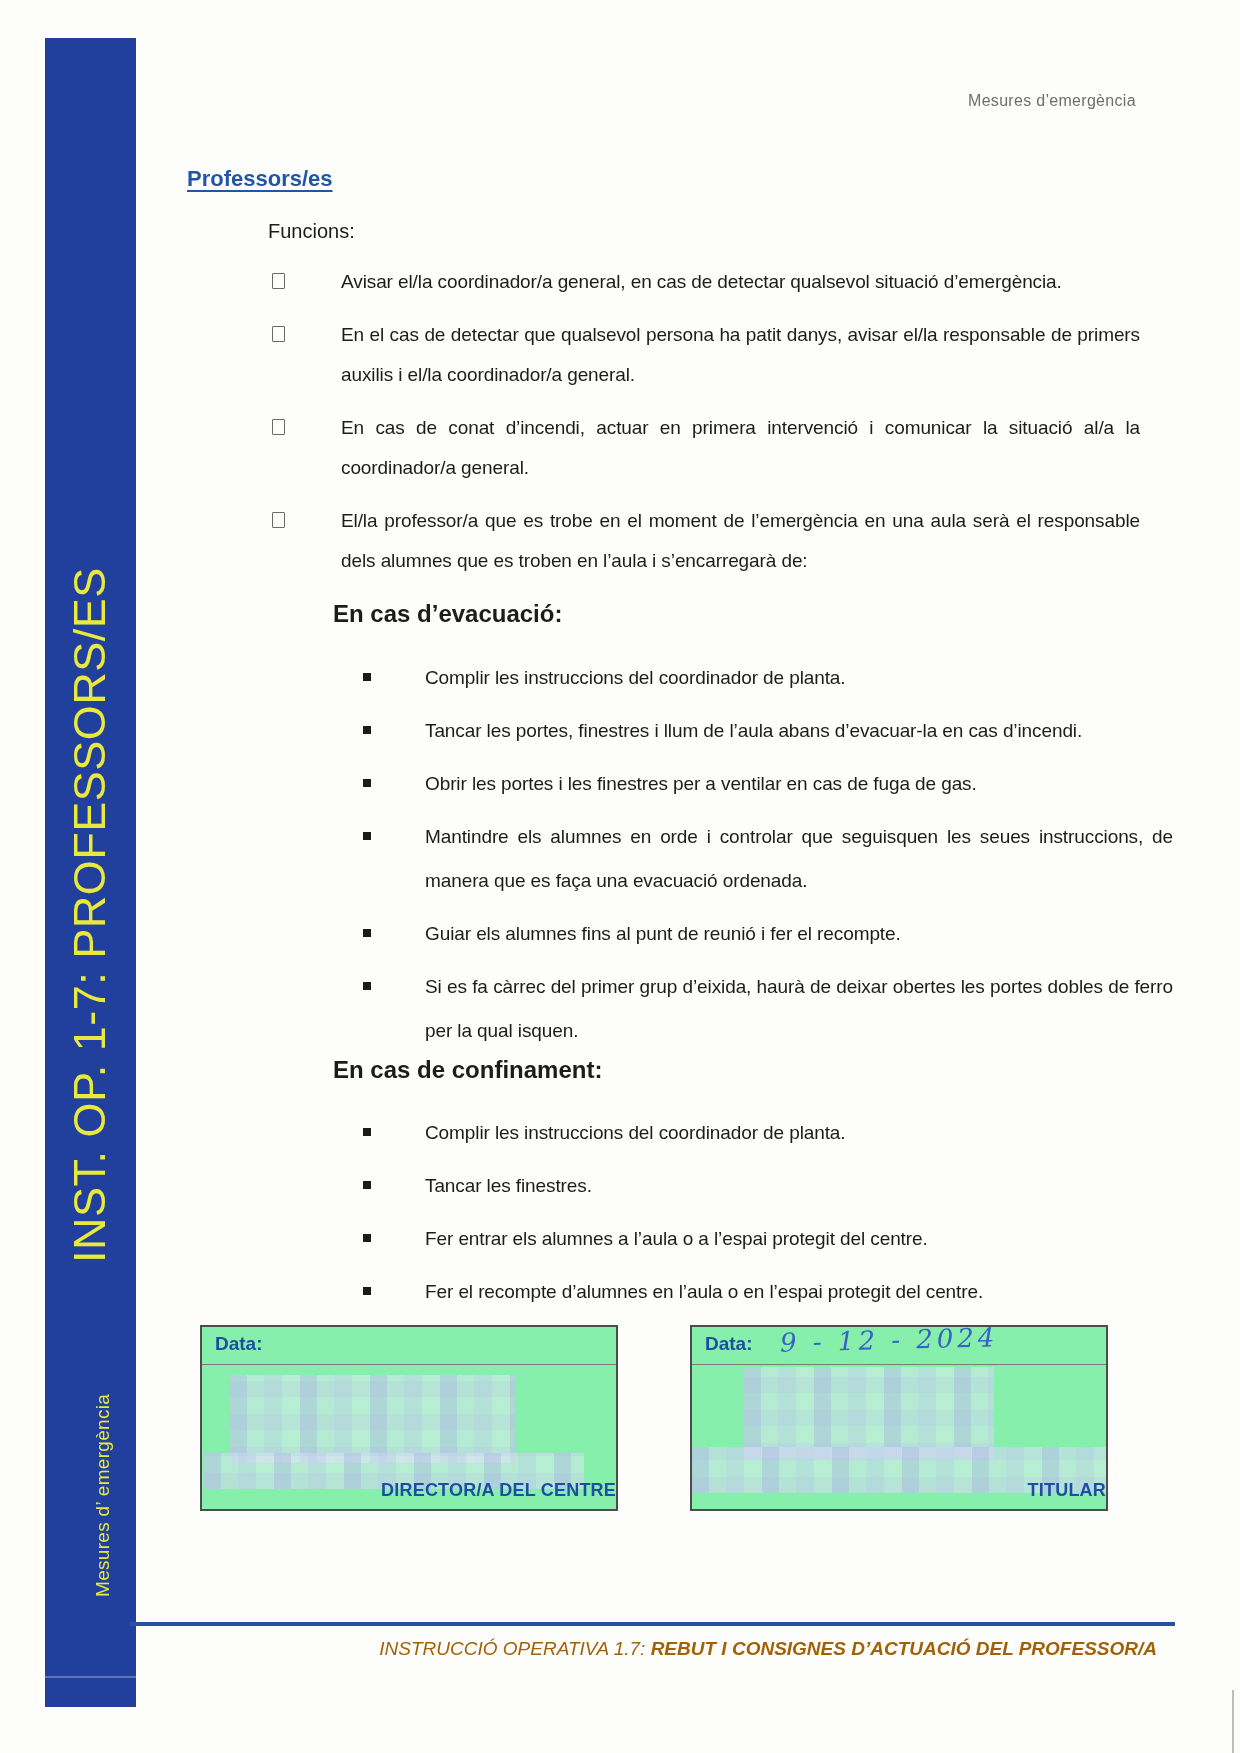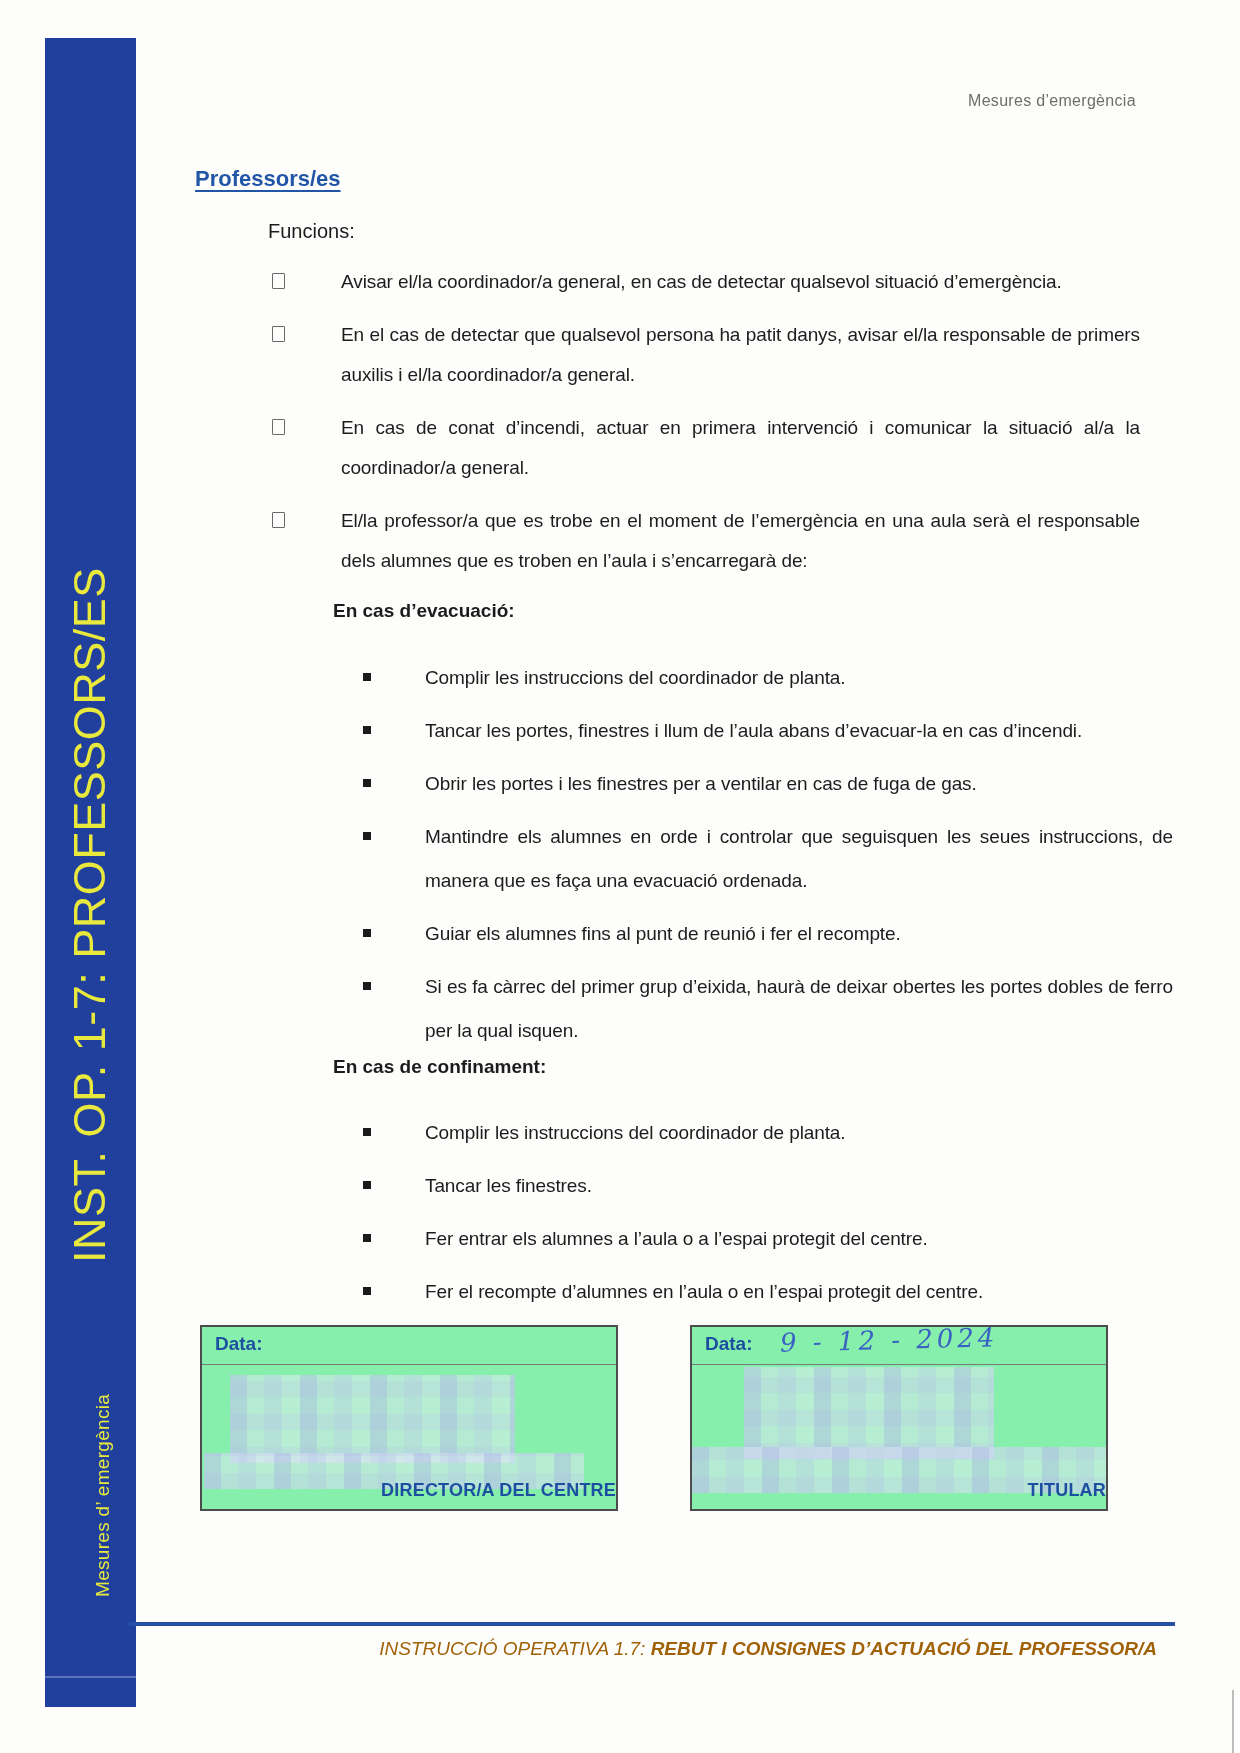--- a/index.html
+++ b/index.html
@@ -14,36 +14,36 @@
              background:rgba(255,255,255,0.28); }
   .v-text { position:absolute; white-space:nowrap; transform:rotate(-90deg);
             transform-origin:top left; color:#e9e93d; }
   .sidebar-title { left:64px; top:1263px; font-size:45px; letter-spacing:0.5px; }
   .sidebar-subtitle { left:92px; top:1597px; font-size:19px; letter-spacing:0.3px; }
 
   
   .corner-note { position:absolute; left:968px; top:92px; font-size:16px;
                  color:#6f6e6c; letter-spacing:0.3px; }
   .doc-title { position:absolute; left:187px; top:166px; font-size:22px; font-weight:bold;
-               color:#2156a6; text-decoration:underline; text-underline-offset:4px;margin-left:8px; }
+               color:#2156a6; text-decoration:underline; text-underline-offset:4px; }
   .section-label { position:absolute; left:268px; top:220px; font-size:20px; font-weight:normal; }
 
   
   ul { list-style:none; }
   .blist { position:absolute; }
   .blist li { display:flex; align-items:flex-start;gap:36px; }
   .btext { font-size:19px; letter-spacing:-0.1px; text-align:justify; }
 
   .functions-list { left:272px; top:262px; width:868px; }
   .functions-list li { margin-bottom:13px; }
   .functions-list .btext { line-height:40px; width:834px; }
   .checkbox { flex:0 0 auto; width:13px; height:16px; border:1.4px solid #6a6a6a;
               margin:11px 20px 0 0; border-radius:1px; background:transparent; }
 
-  .sub-heading { position:absolute; left:333px; font-size:19px; font-weight:bold; }
+  .sub-heading { position:absolute; left:333px; font-size:24px; font-weight:bold; }
   .evac-heading { top:600px; }
   .conf-heading { top:1056px; }
 
   .sub-list { width:810px; }
   .sub-list li { margin-bottom:9px; }
   .sub-list .btext { line-height:44px; width:782px; }
   .evac-list { left:363px; top:656px; }
   .conf-list { left:363px; top:1111px; }
   .sq-bullet { flex:0 0 auto; width:8px; height:8px; background:#1b1b1b;
                margin:17px 18px 0 0; }

